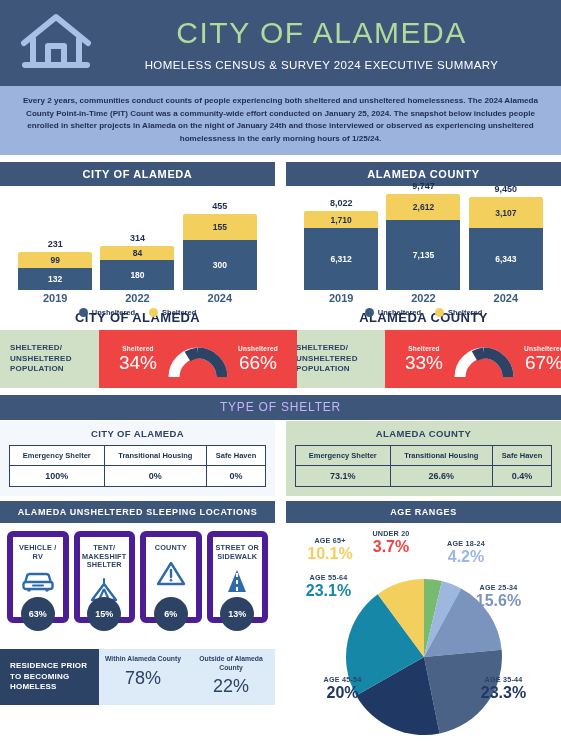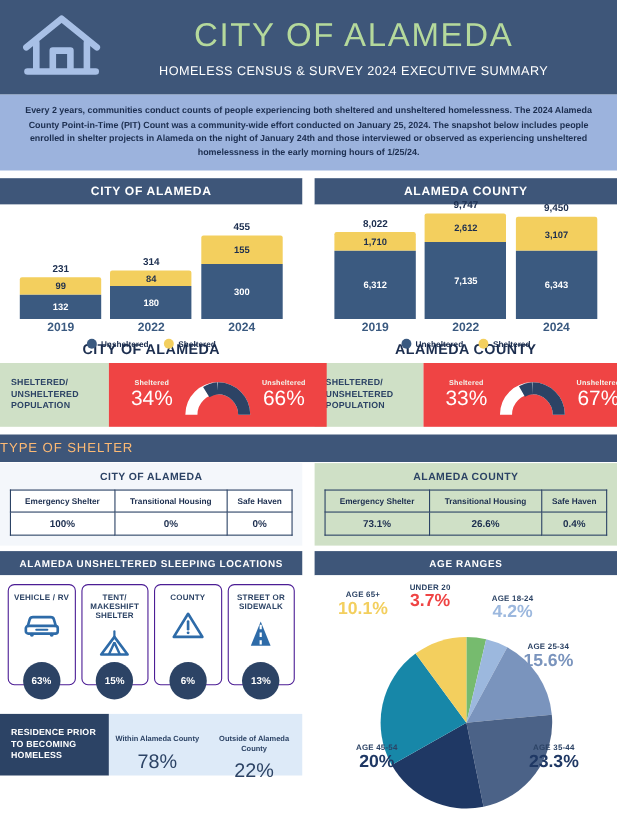--- a/index.html
+++ b/index.html
@@ -76,60 +76,60 @@
   .gauge-label span { font-size:8px; font-weight:bold; color:#2c4365; line-height:10.5px; letter-spacing:0.2px;}
   .gauge-graph { flex:1; background:#ef4444; position:relative; display:flex;
                  align-items:center; justify-content:space-between; padding: 0 10px;}
   .gauge-side { text-align:center; width: 58px; }
   .gauge-cap { font-size:6.5px; color:#f2f7ef; font-weight:bold; letter-spacing:.2px; }
   .gauge-val { font-size:19px; color:#ffffff; line-height:21px; font-weight:400;}
   .gauge-arc { width: 62px; height: 40px; position:relative; }
 
   
   .section-bar {
-    background:#3e5679; color:#fdba74; 
+    background:#3e5679; color:#c4b5fd; text-align:center;
     font-size:12px; letter-spacing:0.8px; padding:5px 0 6px; margin-top: 7px;
   }
 
   
   .shelter-wrap { display:flex; margin-top: 1px;}
   .shelter-panel { flex:1; padding: 7px 9px 9px; }
   .sp-city { background:#f4f7fb; }
   .sp-county { background:#cfe0c6; }
   .sp-title { text-align:center; font-size:9.5px; font-weight:bold; color:#2c4365;
               letter-spacing:.4px; margin-bottom:6px;}
   table.shelter { width:100%; border-collapse: collapse; }
   table.shelter td { border:1px solid #2c4365; text-align:center; padding:5px 2px; }
   table.shelter td.h { font-size:7.5px; font-weight:bold; color:#1c2e4f; }
   table.shelter td.v { font-size:9px; font-weight:bold; color:#1c2e4f; }
   .sp-city table.shelter td { background:#ffffff; }
   .sp-county table.shelter td { background:#cfe0c6; }
 
   
   .loc-cards { display:flex; justify-content:space-between; padding: 8px 7px 4px; gap:5px; background:#fff;}
   .loc-card {
-    flex:1; border:1px solid #4c1d95; border-radius:6px; background:#fff;
+    flex:1; border:6px solid #4c1d95; border-radius:6px; background:#fff;
     height: 92px; position:relative; display:flex; flex-direction:column;
     align-items:center; padding-top:7px;
   }
   .loc-name { font-size:7.3px; font-weight:bold; color:#2c4365; text-align:center;
               line-height:8.6px; letter-spacing:.2px; }
   .loc-icon { margin-top:6px; height:28px; display:flex; align-items:center; }
   .loc-badge {
     position:absolute; bottom:-1px; left:50%; transform:translateX(-50%) translateY(38%);
     width:34px; height:34px; border-radius:50%; background:#2c4365; color:#fff;
     display:flex; align-items:center; justify-content:center; font-size:9px; font-weight:bold;
   }
 
   
   .residence { display:flex; margin-top:22px; height: 56px; }
   .res-label { flex:0 0 36%; background:#2c4365; display:flex; align-items:center; padding-left:10px;}
   .res-label span { color:#fff; font-size:8px; font-weight:bold; line-height:10.5px; letter-spacing:.2px;}
   .res-vals { flex:1; background:#ddeaf8; display:flex; }
-  .res-item { flex:1; text-align:center; padding-top:20px; }
+  .res-item { flex:1; text-align:center; padding-top:6px; }
   .res-cap { font-size:6.8px; font-weight:bold; color:#2c4365; line-height:8.5px; }
   .res-num { font-size:18px; color:#2c4365; margin-top:4px; }
 
   
   .pie-area { position:relative; height: 210px; background:#fff; }
   .pie-svg { position:absolute; left:50%; transform:translateX(-50%); top:54px; }
   .plabel { position:absolute; text-align:center; }
   .plabel .cap { font-size:7.2px; font-weight:bold; color:#2c4365; letter-spacing:.2px; white-space:nowrap;}
   .plabel .val { font-size:16px; font-weight:bold; line-height:17px; }
 </style>
@@ -441,20 +441,24 @@
           <div class="val" style="color:#7a94bd;">15.6%</div>
         </div>
         <div class="plabel" style="left:175px; top:152px; width:85px;">
           <div class="cap">AGE 35-44</div>
           <div class="val" style="color:#1f3864;">23.3%</div>
         </div>
         <div class="plabel" style="left:14px; top:152px; width:85px;">
           <div class="cap">AGE 45-54</div>
           <div class="val" style="color:#1f3864;">20%</div>
         </div>
+        <div class="plabel" style="left:0px; top:50px; width:85px;">
+          <div class="cap">AGE 55-64</div>
+          <div class="val" style="color:#1787a8;">23.1%</div>
+        </div>
         <div class="plabel" style="left:4px; top:13px; width:80px;">
           <div class="cap">AGE 65+</div>
           <div class="val" style="color:#f3cf5e;">10.1%</div>
         </div>
       </div>
     </div>
   </div>
 </div>
 
 </body></html>

